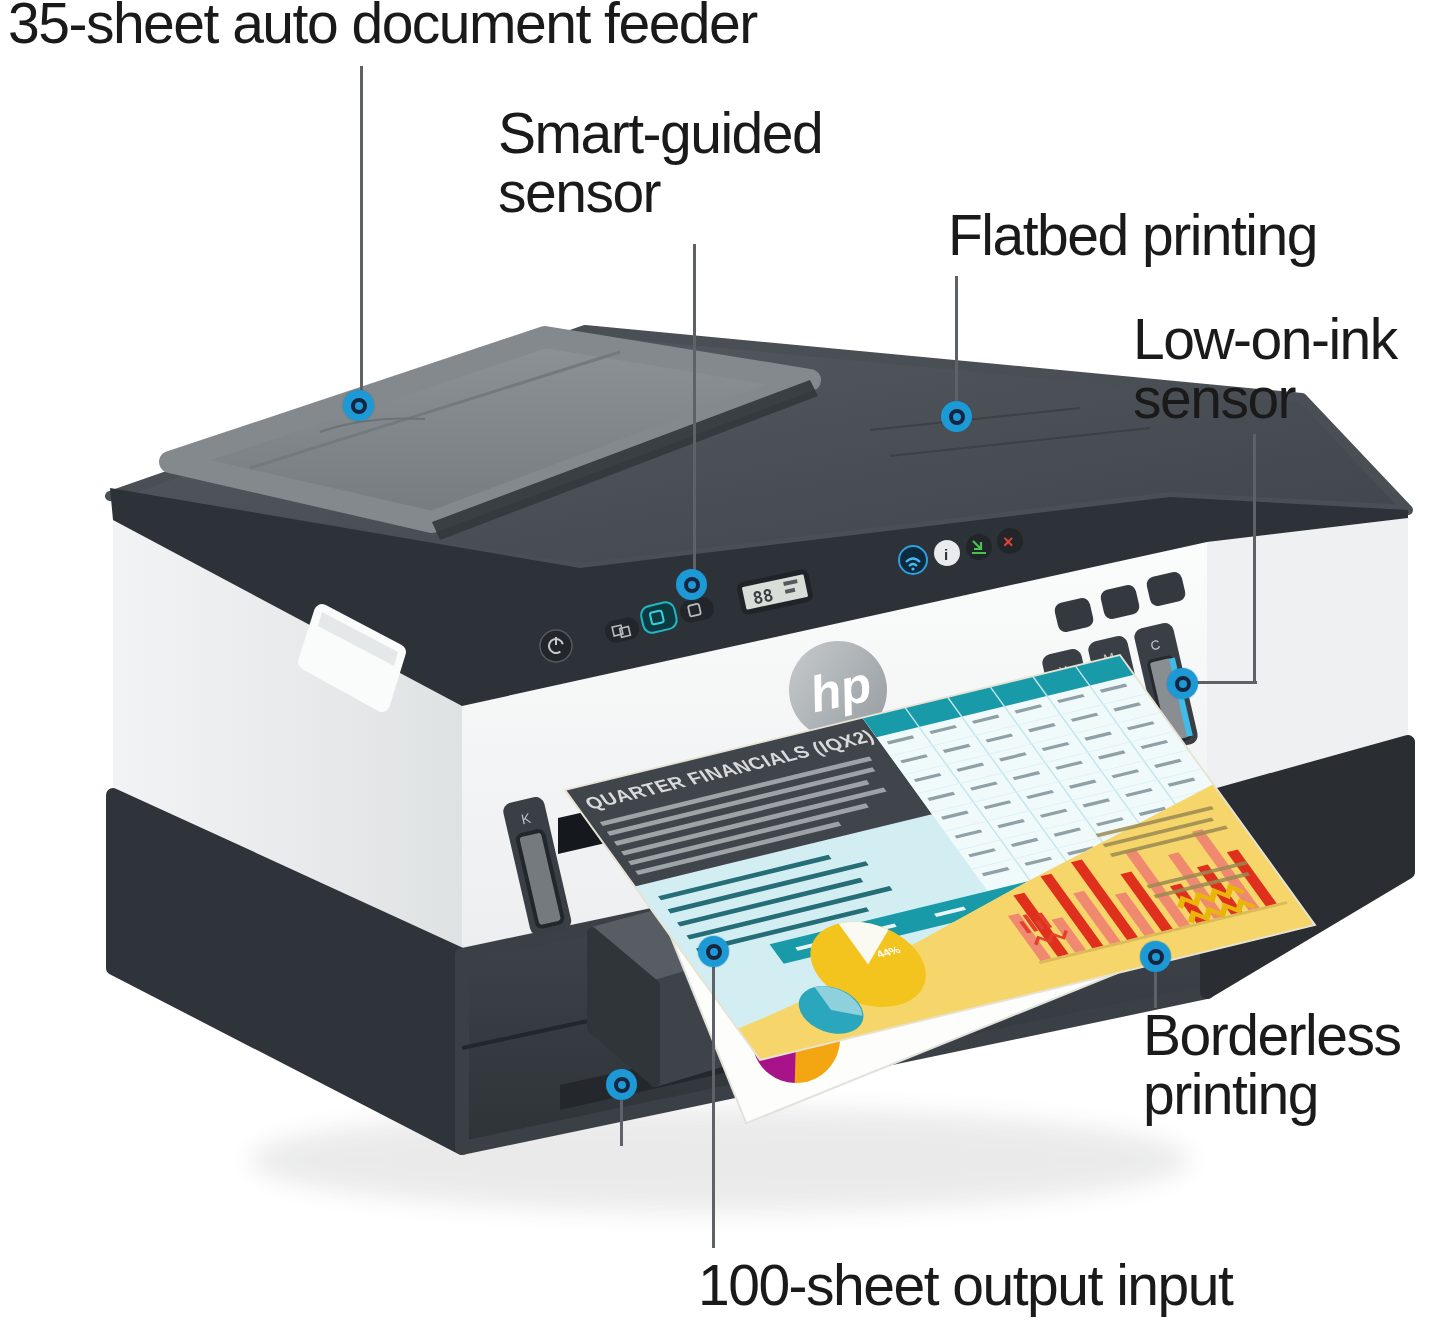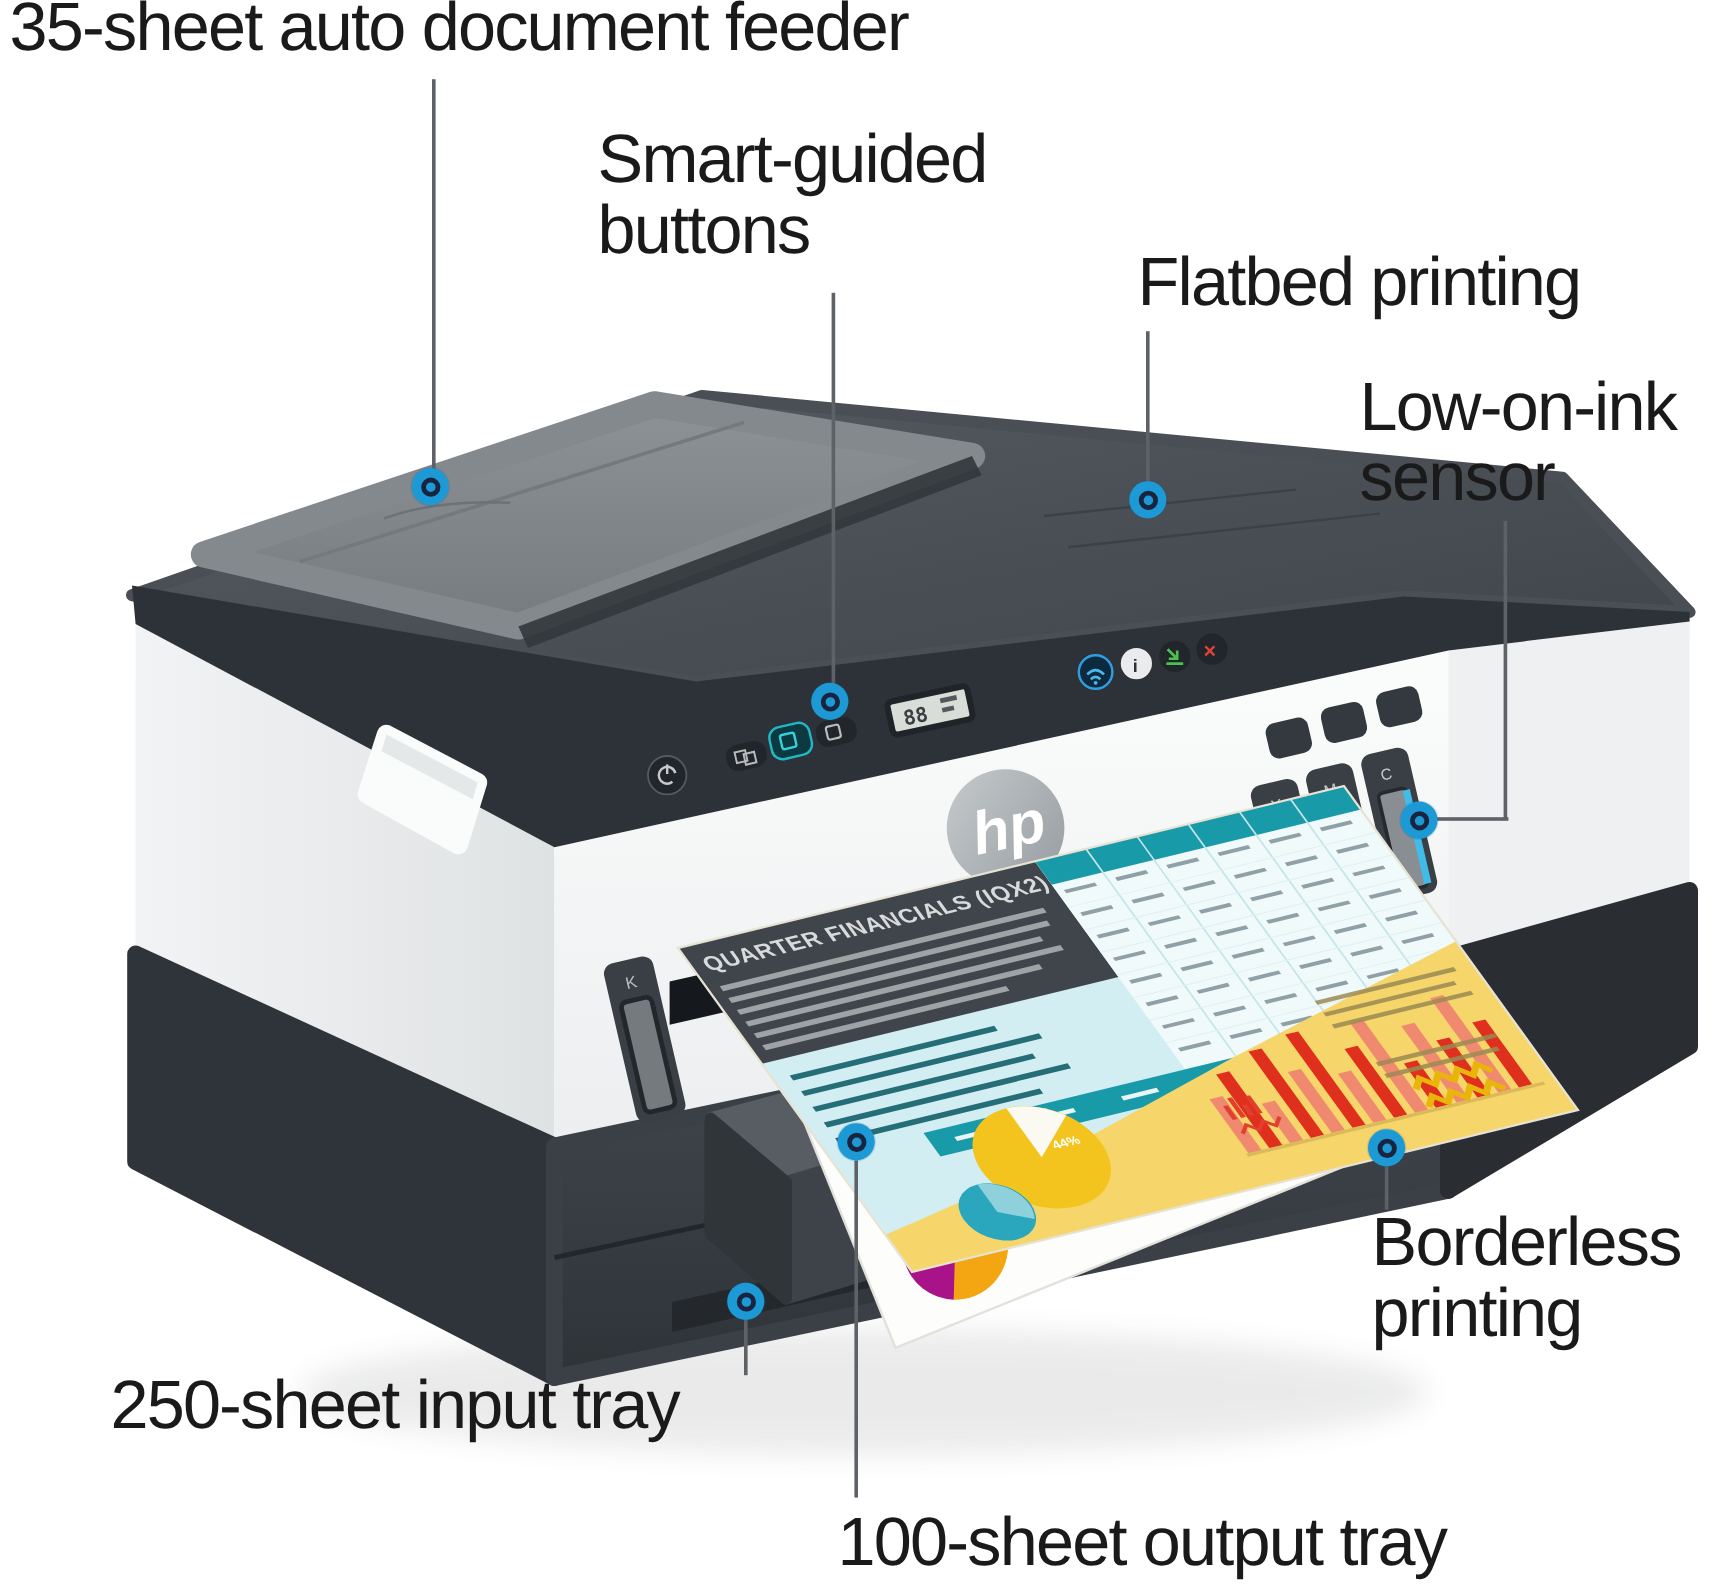--- a/index.html
+++ b/index.html
@@ -394,20 +394,19 @@
       <span class="ring"></span>
     </div>
   <div class="dot" id="dot-input">
       <span class="ring"></span>
     </div>
   <div class="dot" id="dot-output">
       <span class="ring"></span>
     </div>
 
   <div class="lbl" id="lbl-adf">35-sheet auto document feeder</div>
-  <div class="lbl wrap" id="lbl-smart">Smart-guided buttons</div>
+  <div class="lbl wrap" id="lbl-smart">Smart-guided sensor</div>
   <div class="lbl" id="lbl-flatbed">Flatbed printing</div>
   <div class="lbl wrap" id="lbl-lowink">Low-on-ink sensor</div>
   <div class="lbl wrap" id="lbl-borderless">Borderless printing</div>
-  <div class="lbl" id="lbl-input">250-sheet input tray</div>
-  <div class="lbl" id="lbl-output">100-sheet output tray</div>
+  <div class="lbl" id="lbl-output">100-sheet output input</div>
 
 </div>
 
 </body></html>

